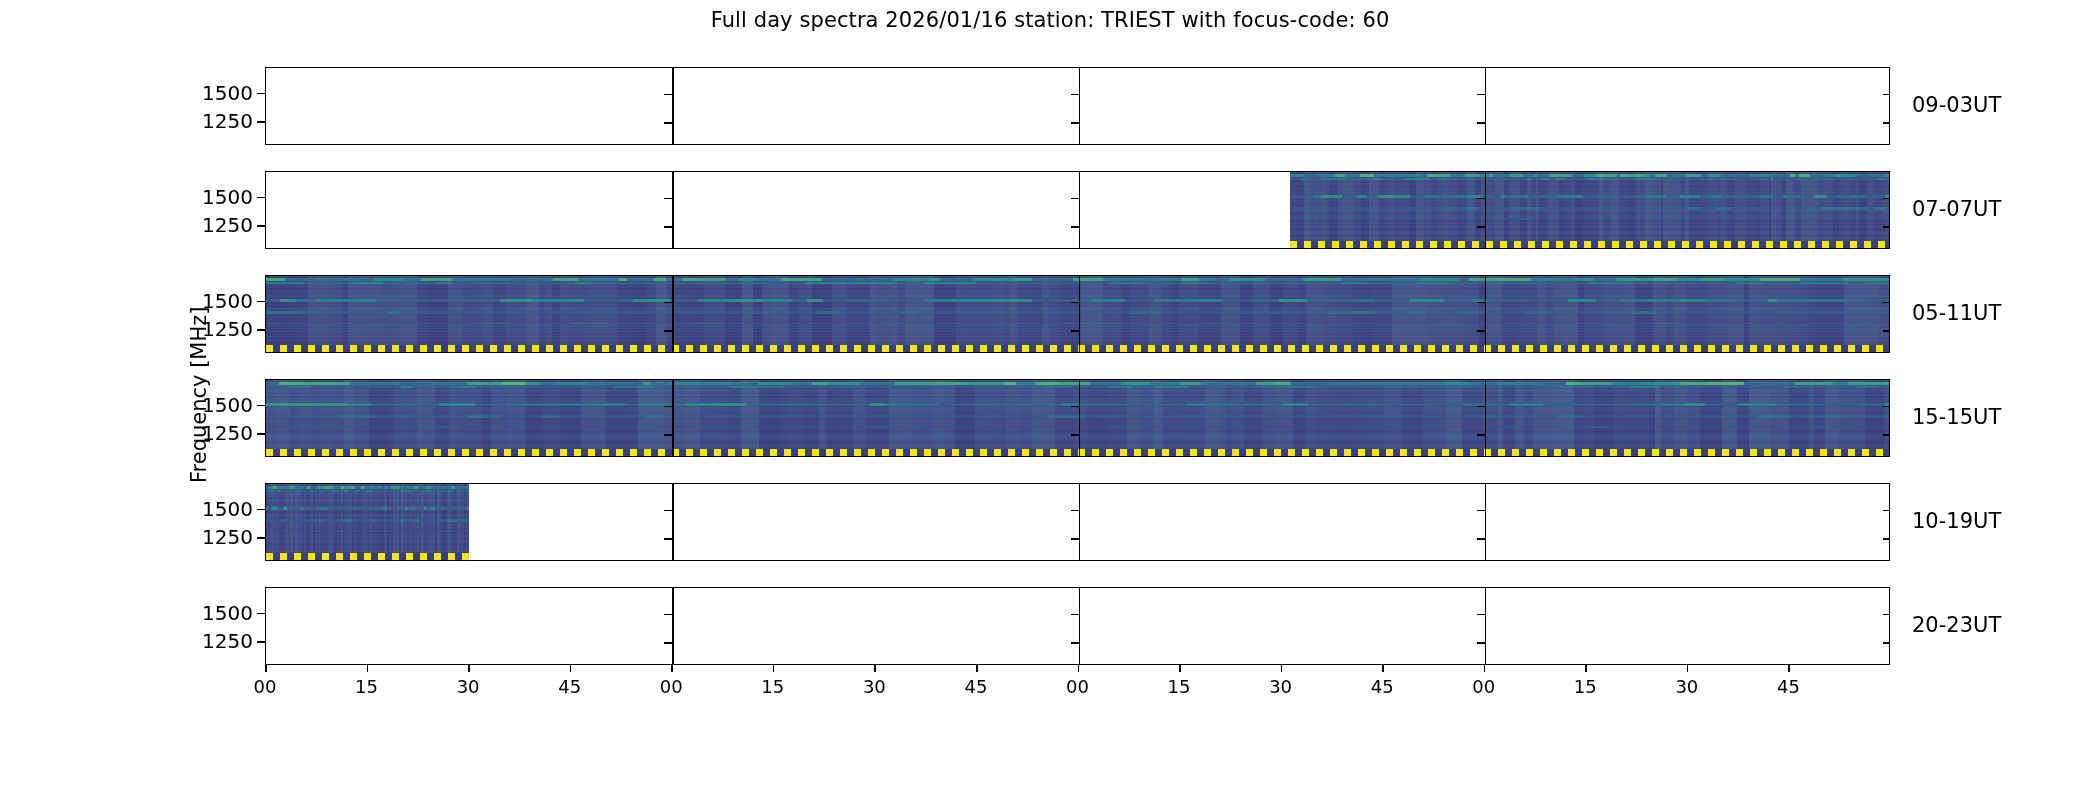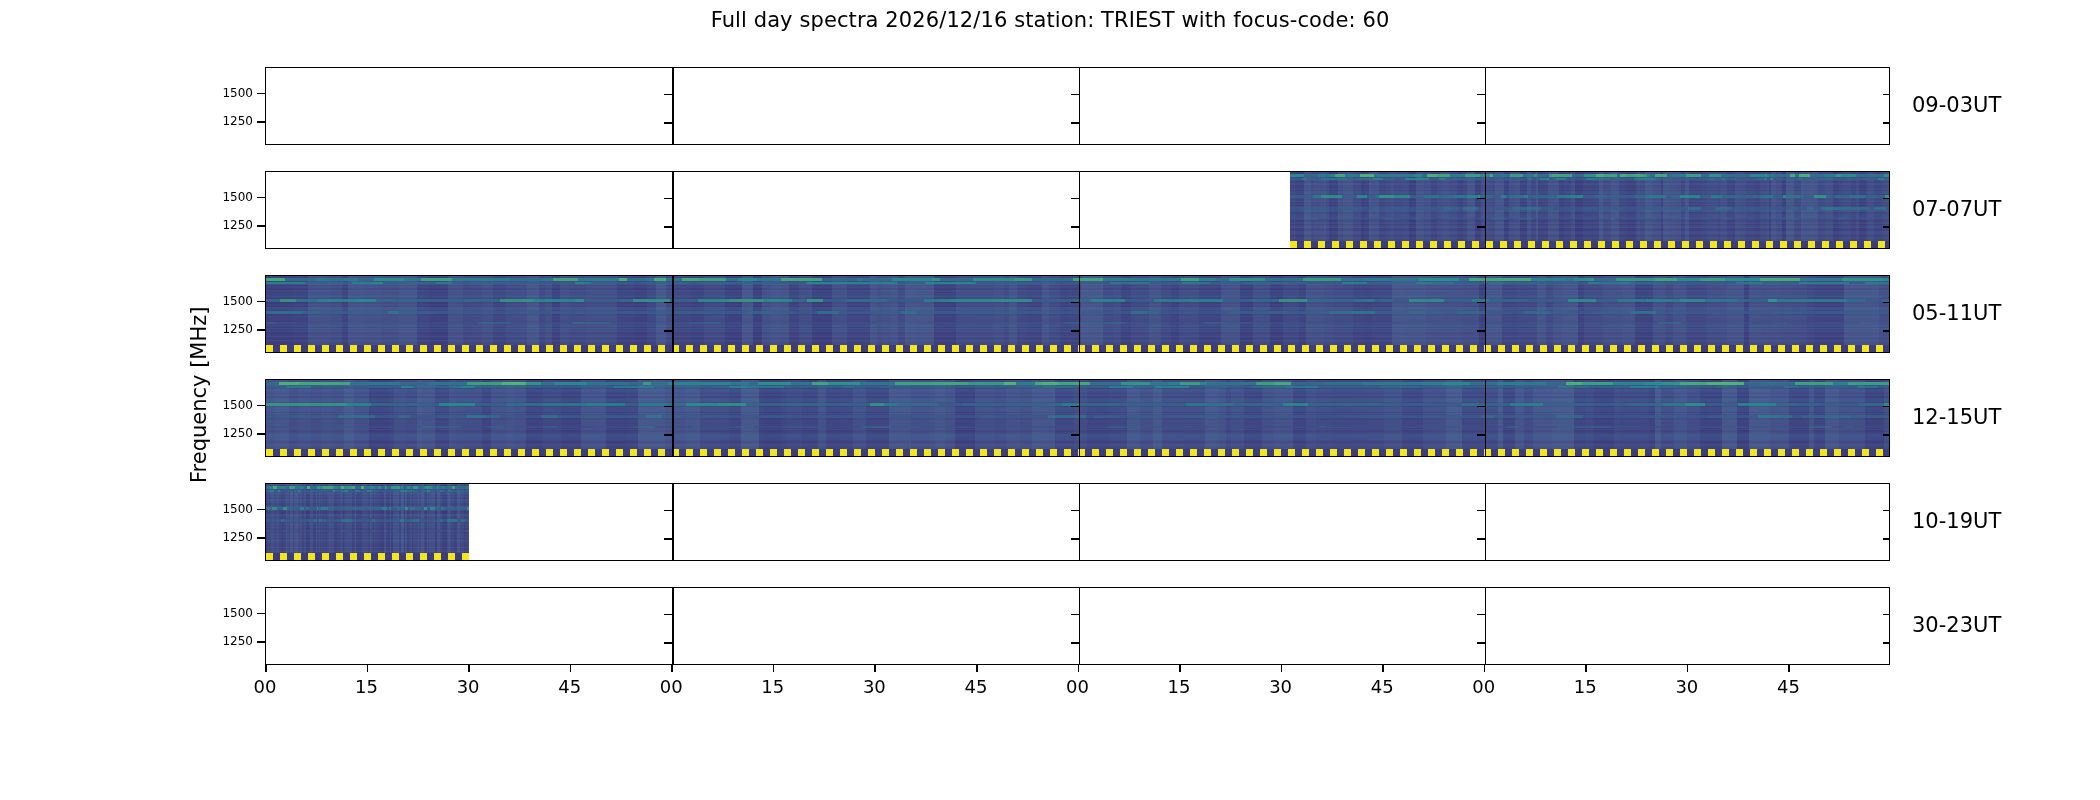--- a/index.html
+++ b/index.html
@@ -8,40 +8,40 @@
 
   #title{position:absolute;left:0;top:8px;width:2100px;text-align:center;font-size:21px;color:#000;letter-spacing:.1px;}
 
   #ylabel{position:absolute;left:183px;top:290px;width:32px;height:210px;font-size:21px;
           writing-mode:vertical-rl;transform:rotate(180deg);display:flex;align-items:center;justify-content:center;white-space:nowrap;}
 
   .row{position:absolute;left:265px;width:1625px;box-sizing:border-box;border:1.6px solid #000;background:#fff;overflow:hidden;}
 
   .rowlabel{position:absolute;left:1912px;font-size:21px;white-space:nowrap;}
 
-  .ytick-lab{position:absolute;right:0;font-size:12px;text-align:left;white-space:nowrap;transform:translateY(-50%);}
+  .ytick-lab{position:absolute;right:0;font-size:20px;text-align:left;white-space:nowrap;transform:translateY(-50%);}
   .ytick-mark{position:absolute;height:1.6px;background:#000;}
 
   .xtick-lab{position:absolute;font-size:18px;text-align:center;transform:translateX(-50%);}
   .xtick-out{position:absolute;width:1.6px;background:#000;}
 
   .vsep{position:absolute;top:0;bottom:0;width:1.7px;background:#000;z-index:6;}
   .itick{position:absolute;width:8px;height:1.7px;background:#000;z-index:6;}
 
   .data{position:absolute;top:0;bottom:0;overflow:hidden;background:#3b0f63;}
   .noise,.streaks,.bandA,.bandB,.vstripe{position:absolute;left:0;right:0;}
   .noise{top:0;bottom:0;}
   .dash{position:absolute;left:0;right:0;bottom:0;height:7px;}
 </style>
 </head>
 <body>
 
 <div id="fig">
 
-  <div id="title">Full day spectra 2026/12/16 station: TRIEST with focus-code: 60</div>
+  <div id="title">Full day spectra 2026/01/16 station: TRIEST with focus-code: 60</div>
 
   <div id="ylabel">Frequency [MHz]</div>
 
   <div id="plot-area"></div>
 
 <div class="row" style="top: 67px; height: 77.5px;">
       <div class="vsep" style="left: 406.25px;"></div>
       <div class="vsep" style="left: 812.5px;"></div>
       <div class="vsep" style="left: 1218.75px;"></div>
       <div class="itick" style="left: 398.25px; top: 25.575px;"></div>
@@ -137,21 +137,21 @@
       <div class="itick" style="left: 804.5px; top: 54.25px;"></div>
       <div class="itick" style="left: 1210.75px; top: 25.575px;"></div>
       <div class="itick" style="left: 1210.75px; top: 54.25px;"></div>
       <div class="itick" style="left: 1617px; top: 25.575px;"></div>
       <div class="itick" style="left: 1617px; top: 54.25px;"></div>
     </div>
     <div class="ytick-lab" style="right: 1847px; top: 404.575px;">1500</div>
     <div class="ytick-mark" style="left: 257px; top: 404.575px; width: 8px;"></div>
     <div class="ytick-lab" style="right: 1847px; top: 433.25px;">1250</div>
     <div class="ytick-mark" style="left: 257px; top: 433.25px; width: 8px;"></div>
-    <div class="rowlabel" style="top: 404.75px;">12-15UT</div>
+    <div class="rowlabel" style="top: 404.75px;">15-15UT</div>
     <div class="row" style="top: 483px; height: 77.5px;">
       <div class="data" style="left: 0px; width: 203.125px;">
         <div class="noise" style="background: linear-gradient(rgb(61, 64, 127) 0%, rgb(60, 75, 134) 12%, rgb(62, 58, 123) 40%, rgb(61, 62, 125) 70%, rgb(62, 56, 122) 100%);"></div>
         <div class="noise" style="background: linear-gradient(rgb(59, 79, 137) 0%, rgb(59, 79, 137) 0.93%, rgb(61, 60, 124) 0.93%, rgb(61, 60, 124) 2.07%, rgb(59, 79, 137) 2.07%, rgb(59, 79, 137) 3.1%, rgb(61, 66, 128) 3.1%, rgb(61, 66, 128) 4.4%, rgb(62, 56, 122) 4.4%, rgb(62, 56, 122) 5.68%, rgb(61, 63, 126) 5.68%, rgb(61, 63, 126) 7.53%, rgb(59, 80, 137) 7.53%, rgb(59, 80, 137) 9.38%, rgb(61, 63, 126) 9.38%, rgb(61, 63, 126) 10.55%, rgb(60, 72, 132) 10.55%, rgb(60, 72, 132) 11.56%, rgb(60, 76, 135) 11.56%, rgb(60, 76, 135) 12.89%, rgb(60, 74, 134) 12.89%, rgb(60, 74, 134) 14.46%, rgb(61, 64, 127) 14.46%, rgb(61, 64, 127) 16.04%, rgb(60, 74, 134) 16.04%, rgb(60, 74, 134) 17.73%, rgb(61, 64, 127) 17.73%, rgb(61, 64, 127) 18.95%, rgb(62, 59, 124) 18.95%, rgb(62, 59, 124) 20.16%, rgb(59, 79, 137) 20.16%, rgb(59, 79, 137) 22.29%, rgb(61, 64, 127) 22.29%, rgb(61, 64, 127) 23.67%, rgb(60, 74, 134) 23.67%, rgb(60, 74, 134) 25.35%, rgb(61, 60, 124) 25.35%, rgb(61, 60, 124) 27.24%, rgb(61, 64, 127) 27.24%, rgb(61, 64, 127) 28.42%, rgb(59, 78, 136) 28.42%, rgb(59, 78, 136) 30.07%, rgb(59, 80, 138) 30.07%, rgb(59, 80, 138) 31.94%, rgb(62, 56, 121) 31.94%, rgb(62, 56, 121) 32.88%, rgb(61, 67, 129) 32.88%, rgb(61, 67, 129) 34.89%, rgb(62, 54, 120) 34.89%, rgb(62, 54, 120) 36.94%, rgb(62, 56, 122) 36.94%, rgb(62, 56, 122) 39.25%, rgb(59, 78, 136) 39.25%, rgb(59, 78, 136) 41.6%, rgb(60, 69, 130) 41.6%, rgb(60, 69, 130) 43.25%, rgb(61, 61, 124) 43.25%, rgb(61, 61, 124) 44.44%, rgb(61, 64, 127) 44.44%, rgb(61, 64, 127) 45.4%, rgb(61, 66, 128) 45.4%, rgb(61, 66, 128) 47.31%, rgb(59, 78, 137) 47.31%, rgb(59, 78, 137) 49.66%, rgb(61, 61, 125) 49.66%, rgb(61, 61, 125) 50.81%, rgb(61, 68, 129) 50.81%, rgb(61, 68, 129) 53.08%, rgb(60, 72, 132) 53.08%, rgb(60, 72, 132) 54.55%, rgb(61, 65, 128) 54.55%, rgb(61, 65, 128) 56.81%, rgb(60, 71, 131) 56.81%, rgb(60, 71, 131) 57.8%, rgb(62, 59, 123) 57.8%, rgb(62, 59, 123) 58.79%, rgb(60, 74, 134) 58.79%, rgb(60, 74, 134) 59.59%, rgb(61, 60, 124) 59.59%, rgb(61, 60, 124) 60.54%, rgb(61, 62, 126) 60.54%, rgb(61, 62, 126) 62.08%, rgb(62, 58, 123) 62.08%, rgb(62, 58, 123) 63.28%, rgb(62, 59, 123) 63.28%, rgb(62, 59, 123) 64.27%, rgb(61, 65, 127) 64.27%, rgb(61, 65, 127) 66.02%, rgb(60, 72, 132) 66.02%, rgb(60, 72, 132) 66.95%, rgb(61, 62, 125) 66.95%, rgb(61, 62, 125) 69%, rgb(60, 70, 131) 69%, rgb(60, 70, 131) 70.6%, rgb(62, 58, 123) 70.6%, rgb(62, 58, 123) 72.18%, rgb(61, 63, 126) 72.18%, rgb(61, 63, 126) 73.59%, rgb(59, 79, 137) 73.59%, rgb(59, 79, 137) 74.81%, rgb(61, 68, 129) 74.81%, rgb(61, 68, 129) 76.02%, rgb(61, 68, 130) 76.02%, rgb(61, 68, 130) 77.79%, rgb(61, 62, 125) 77.79%, rgb(61, 62, 125) 79.76%, rgb(61, 60, 124) 79.76%, rgb(61, 60, 124) 81.68%, rgb(61, 61, 125) 81.68%, rgb(61, 61, 125) 83.06%, rgb(59, 78, 136) 83.06%, rgb(59, 78, 136) 84.5%, rgb(62, 58, 122) 84.5%, rgb(62, 58, 122) 85.36%, rgb(61, 66, 128) 85.36%, rgb(61, 66, 128) 87.66%, rgb(60, 76, 135) 87.66%, rgb(60, 76, 135) 88.86%, rgb(62, 56, 121) 88.86%, rgb(62, 56, 121) 91.17%, rgb(61, 64, 127) 91.17%, rgb(61, 64, 127) 92.6%, rgb(59, 78, 136) 92.6%, rgb(59, 78, 136) 93.8%, rgb(61, 64, 127) 93.8%, rgb(61, 64, 127) 95.46%, rgb(60, 74, 133) 95.46%, rgb(60, 74, 133) 96.38%, rgb(60, 77, 136) 96.38%, rgb(60, 77, 136) 98.52%, rgb(61, 65, 128) 98.52%, rgb(61, 65, 128) 99.38%, rgb(62, 56, 121) 99.38%, rgb(62, 56, 121) 101.6%); opacity: 0.85;"></div>
         <div class="noise" style="background: linear-gradient(90deg, rgba(120, 190, 200, 0.02) 0%, rgba(120, 190, 200, 0.02) 1.01%, rgba(120, 190, 200, 0.086) 1.01%, rgba(120, 190, 200, 0.086) 1.64%, rgba(120, 190, 200, 0.055) 1.64%, rgba(120, 190, 200, 0.055) 2.63%, rgba(120, 190, 200, 0.133) 2.63%, rgba(120, 190, 200, 0.133) 3.96%, rgba(120, 190, 200, 0.09) 3.96%, rgba(120, 190, 200, 0.09) 5.23%, rgba(120, 190, 200, 0.114) 5.23%, rgba(120, 190, 200, 0.114) 6.23%, rgba(120, 190, 200, 0.063) 6.23%, rgba(120, 190, 200, 0.063) 6.79%, rgba(120, 190, 200, 0.06) 6.79%, rgba(120, 190, 200, 0.06) 7.56%, rgba(120, 190, 200, 0.03) 7.56%, rgba(120, 190, 200, 0.03) 8.88%, rgba(120, 190, 200, 0.06) 8.88%, rgba(120, 190, 200, 0.06) 9.99%, rgba(120, 190, 200, 0.165) 9.99%, rgba(120, 190, 200, 0.165) 10.3%, rgba(120, 190, 200, 0.11) 10.3%, rgba(120, 190, 200, 0.11) 11.11%, rgba(120, 190, 200, 0.06) 11.11%, rgba(120, 190, 200, 0.06) 11.89%, rgba(120, 190, 200, 0.173) 11.89%, rgba(120, 190, 200, 0.173) 13.15%, rgba(120, 190, 200, 0.04) 13.15%, rgba(120, 190, 200, 0.04) 13.71%, rgba(120, 190, 200, 0.145) 13.71%, rgba(120, 190, 200, 0.145) 14.86%, rgba(120, 190, 200, 0.17) 14.86%, rgba(120, 190, 200, 0.17) 15.55%, rgba(120, 190, 200, 0.094) 15.55%, rgba(120, 190, 200, 0.094) 15.93%, rgba(120, 190, 200, 0.1) 15.93%, rgba(120, 190, 200, 0.1) 16.95%, rgba(120, 190, 200, 0.114) 16.95%, rgba(120, 190, 200, 0.114) 17.53%, rgba(120, 190, 200, 0.043) 17.53%, rgba(120, 190, 200, 0.043) 18.65%, rgba(120, 190, 200, 0.118) 18.65%, rgba(120, 190, 200, 0.118) 19.71%, rgba(120, 190, 200, 0.008) 19.71%, rgba(120, 190, 200, 0.008) 21%, rgba(120, 190, 200, 0.035) 21%, rgba(120, 190, 200, 0.035) 21.88%, rgba(120, 190, 200, 0.13) 21.88%, rgba(120, 190, 200, 0.13) 23.16%, rgba(120, 190, 200, 0.027) 23.16%, rgba(120, 190, 200, 0.027) 24.55%, rgba(120, 190, 200, 0.16) 24.55%, rgba(120, 190, 200, 0.16) 24.92%, rgba(120, 190, 200, 0.047) 24.92%, rgba(120, 190, 200, 0.047) 25.99%, rgba(120, 190, 200, 0.15) 25.99%, rgba(120, 190, 200, 0.15) 26.64%, rgba(120, 190, 200, 0.043) 26.64%, rgba(120, 190, 200, 0.043) 26.99%, rgba(120, 190, 200, 0.09) 26.99%, rgba(120, 190, 200, 0.09) 27.71%, rgba(120, 190, 200, 0.07) 27.71%, rgba(120, 190, 200, 0.07) 28.2%, rgba(120, 190, 200, 0.04) 28.2%, rgba(120, 190, 200, 0.04) 28.61%, rgba(120, 190, 200, 0.067) 28.61%, rgba(120, 190, 200, 0.067) 29.51%, rgba(120, 190, 200, 0.01) 29.51%, rgba(120, 190, 200, 0.01) 29.88%, rgba(120, 190, 200, 0.09) 29.88%, rgba(120, 190, 200, 0.09) 30.89%, rgba(120, 190, 200, 0.14) 30.89%, rgba(120, 190, 200, 0.14) 31.48%, rgba(120, 190, 200, 0.125) 31.48%, rgba(120, 190, 200, 0.125) 32.75%, rgba(120, 190, 200, 0.118) 32.75%, rgba(120, 190, 200, 0.118) 33.3%, rgba(120, 190, 200, 0.03) 33.3%, rgba(120, 190, 200, 0.03) 33.8%, rgba(120, 190, 200, 0.02) 33.8%, rgba(120, 190, 200, 0.02) 34.34%, rgba(120, 190, 200, 0.02) 34.34%, rgba(120, 190, 200, 0.02) 34.98%, rgba(120, 190, 200, 0.06) 34.98%, rgba(120, 190, 200, 0.06) 36.34%, rgba(120, 190, 200, 0.09) 36.34%, rgba(120, 190, 200, 0.09) 37.15%, rgba(120, 190, 200, 0.114) 37.15%, rgba(120, 190, 200, 0.114) 37.97%, rgba(120, 190, 200, 0.004) 37.97%, rgba(120, 190, 200, 0.004) 38.49%, rgba(120, 190, 200, 0.07) 38.49%, rgba(120, 190, 200, 0.07) 39.37%, rgba(120, 190, 200, 0.12) 39.37%, rgba(120, 190, 200, 0.12) 39.81%, rgba(120, 190, 200, 0.106) 39.81%, rgba(120, 190, 200, 0.106) 40.44%, rgba(120, 190, 200, 0.114) 40.44%, rgba(120, 190, 200, 0.114) 41.29%, rgba(120, 190, 200, 0.125) 41.29%, rgba(120, 190, 200, 0.125) 42.32%, rgba(120, 190, 200, 0.02) 42.32%, rgba(120, 190, 200, 0.02) 42.86%, rgba(120, 190, 200, 0.047) 42.86%, rgba(120, 190, 200, 0.047) 43.93%, rgba(120, 190, 200, 0.16) 43.93%, rgba(120, 190, 200, 0.16) 44.47%, rgba(120, 190, 200, 0.043) 44.47%, rgba(120, 190, 200, 0.043) 44.8%, rgba(120, 190, 200, 0.03) 44.8%, rgba(120, 190, 200, 0.03) 46%, rgba(120, 190, 200, 0.024) 46%, rgba(120, 190, 200, 0.024) 46.67%, rgba(120, 190, 200, 0.027) 46.67%, rgba(120, 190, 200, 0.027) 47.09%, rgba(120, 190, 200, 0.11) 47.09%, rgba(120, 190, 200, 0.11) 48.25%, rgba(120, 190, 200, 0.11) 48.25%, rgba(120, 190, 200, 0.11) 49.38%, rgba(120, 190, 200, 0.1) 49.38%, rgba(120, 190, 200, 0.1) 50.46%, rgba(120, 190, 200, 0.05) 50.46%, rgba(120, 190, 200, 0.05) 51.27%, rgba(120, 190, 200, 0.157) 51.27%, rgba(120, 190, 200, 0.157) 51.86%, rgba(120, 190, 200, 0.106) 51.86%, rgba(120, 190, 200, 0.106) 52.64%, rgba(120, 190, 200, 0.004) 52.64%, rgba(120, 190, 200, 0.004) 53.37%, rgba(120, 190, 200, 0.1) 53.37%, rgba(120, 190, 200, 0.1) 53.67%, rgba(120, 190, 200, 0.067) 53.67%, rgba(120, 190, 200, 0.067) 54.85%, rgba(120, 190, 200, 0.05) 54.85%, rgba(120, 190, 200, 0.05) 56.08%, rgba(120, 190, 200, 0.02) 56.08%, rgba(120, 190, 200, 0.02) 56.81%, rgba(120, 190, 200, 0.01) 56.81%, rgba(120, 190, 200, 0.01) 58.15%, rgba(120, 190, 200, 0.137) 58.15%, rgba(120, 190, 200, 0.137) 59.17%, rgba(120, 190, 200, 0.04) 59.17%, rgba(120, 190, 200, 0.04) 60.18%, rgba(120, 190, 200, 0.008) 60.18%, rgba(120, 190, 200, 0.008) 61.24%, rgba(120, 190, 200, 0.16) 61.24%, rgba(120, 190, 200, 0.16) 61.65%, rgba(120, 190, 200, 0.004) 61.65%, rgba(120, 190, 200, 0.004) 62.1%, rgba(120, 190, 200, 0.01) 62.1%, rgba(120, 190, 200, 0.01) 62.77%, rgba(120, 190, 200, 0.14) 62.77%, rgba(120, 190, 200, 0.14) 64.03%, rgba(120, 190, 200, 0.12) 64.03%, rgba(120, 190, 200, 0.12) 64.58%, rgba(120, 190, 200, 0.153) 64.58%, rgba(120, 190, 200, 0.153) 65.65%, rgba(120, 190, 200, 0.043) 65.65%, rgba(120, 190, 200, 0.043) 66.73%, rgba(120, 190, 200, 0.176) 66.73%, rgba(120, 190, 200, 0.176) 67.93%, rgba(120, 190, 200, 0.016) 67.93%, rgba(120, 190, 200, 0.016) 68.69%, rgba(120, 190, 200, 0.14) 68.69%, rgba(120, 190, 200, 0.14) 69.37%, rgba(120, 190, 200, 0.016) 69.37%, rgba(120, 190, 200, 0.016) 69.9%, rgba(120, 190, 200, 0.05) 69.9%, rgba(120, 190, 200, 0.05) 70.94%, rgba(120, 190, 200, 0.12) 70.94%, rgba(120, 190, 200, 0.12) 71.91%, rgba(120, 190, 200, 0.01) 71.91%, rgba(120, 190, 200, 0.01) 72.22%, rgba(120, 190, 200, 0.09) 72.22%, rgba(120, 190, 200, 0.09) 73.22%, rgba(120, 190, 200, 0.08) 73.22%, rgba(120, 190, 200, 0.08) 74.37%, rgba(120, 190, 200, 0.098) 74.37%, rgba(120, 190, 200, 0.098) 74.96%, rgba(120, 190, 200, 0.145) 74.96%, rgba(120, 190, 200, 0.145) 75.45%, rgba(120, 190, 200, 0.082) 75.45%, rgba(120, 190, 200, 0.082) 76.6%, rgba(120, 190, 200, 0.16) 76.6%, rgba(120, 190, 200, 0.16) 77.79%, rgba(120, 190, 200, 0.086) 77.79%, rgba(120, 190, 200, 0.086) 78.3%, rgba(120, 190, 200, 0.02) 78.3%, rgba(120, 190, 200, 0.02) 79.14%, rgba(120, 190, 200, 0.173) 79.14%, rgba(120, 190, 200, 0.173) 79.79%, rgba(120, 190, 200, 0.047) 79.79%, rgba(120, 190, 200, 0.047) 80.19%, rgba(120, 190, 200, 0.14) 80.19%, rgba(120, 190, 200, 0.14) 80.89%, rgba(120, 190, 200, 0.118) 80.89%, rgba(120, 190, 200, 0.118) 81.97%, rgba(120, 190, 200, 0.13) 81.97%, rgba(120, 190, 200, 0.13) 83.1%, rgba(120, 190, 200, 0.008) 83.1%, rgba(120, 190, 200, 0.008) 84.41%, rgba(120, 190, 200, 0.153) 84.41%, rgba(120, 190, 200, 0.153) 84.76%, rgba(120, 190, 200, 0.165) 84.76%, rgba(120, 190, 200, 0.165) 85.59%, rgba(120, 190, 200, 0.075) 85.59%, rgba(120, 190, 200, 0.075) 86.53%, rgba(120, 190, 200, 0.063) 86.53%, rgba(120, 190, 200, 0.063) 86.9%, rgba(120, 190, 200, 0.008) 86.9%, rgba(120, 190, 200, 0.008) 88.19%, rgba(120, 190, 200, 0.008) 88.19%, rgba(120, 190, 200, 0.008) 89.09%, rgba(120, 190, 200, 0.106) 89.09%, rgba(120, 190, 200, 0.106) 89.84%, rgba(120, 190, 200, 0.17) 89.84%, rgba(120, 190, 200, 0.17) 90.6%, rgba(120, 190, 200, 0.114) 90.6%, rgba(120, 190, 200, 0.114) 91.24%, rgba(120, 190, 200, 0.067) 91.24%, rgba(120, 190, 200, 0.067) 92.45%, rgba(120, 190, 200, 0.024) 92.45%, rgba(120, 190, 200, 0.024) 93.2%, rgba(120, 190, 200, 0.02) 93.2%, rgba(120, 190, 200, 0.02) 94.32%, rgba(120, 190, 200, 0.165) 94.32%, rgba(120, 190, 200, 0.165) 95.45%, rgba(120, 190, 200, 0.086) 95.45%, rgba(120, 190, 200, 0.086) 96.66%, rgba(120, 190, 200, 0.09) 96.66%, rgba(120, 190, 200, 0.09) 97.73%, rgba(120, 190, 200, 0.024) 97.73%, rgba(120, 190, 200, 0.024) 98.64%, rgba(120, 190, 200, 0.06) 98.64%, rgba(120, 190, 200, 0.06) 99.33%, rgba(120, 190, 200, 0.173) 99.33%, rgba(120, 190, 200, 0.173) 99.67%, rgba(120, 190, 200, 0.08) 99.67%, rgba(120, 190, 200, 0.08) 99.97%, rgba(120, 190, 200, 0.04) 99.97%, rgba(120, 190, 200, 0.04) 100.42%);"></div>
         <div class="streaks" style="top: 2%; height: 5%; background: linear-gradient(90deg, rgb(46, 115, 140) 0%, rgb(46, 115, 140) 1.59%, rgb(37, 136, 140) 1.59%, rgb(37, 136, 140) 3.69%, rgb(66, 176, 117) 3.69%, rgb(66, 176, 117) 5.48%, rgb(39, 130, 140) 5.48%, rgb(39, 130, 140) 7.52%, rgb(38, 134, 140) 7.52%, rgb(38, 134, 140) 9.98%, rgb(47, 112, 139) 9.98%, rgb(47, 112, 139) 10.74%, rgb(49, 105, 139) 10.74%, rgb(49, 105, 139) 11.53%, rgb(50, 160, 129) 11.53%, rgb(50, 160, 129) 14.06%, rgb(45, 116, 140) 14.06%, rgb(45, 116, 140) 16.49%, rgb(40, 128, 140) 16.49%, rgb(40, 128, 140) 18.61%, rgb(50, 104, 139) 18.61%, rgb(50, 104, 139) 20.24%, rgb(72, 181, 113) 20.24%, rgb(72, 181, 113) 21.71%, rgb(46, 113, 139) 21.71%, rgb(46, 113, 139) 23.24%, rgb(47, 111, 139) 23.24%, rgb(47, 111, 139) 25.33%, rgb(48, 159, 130) 25.33%, rgb(48, 159, 130) 26.75%, rgb(36, 147, 138) 26.75%, rgb(36, 147, 138) 28.05%, rgb(58, 168, 122) 28.05%, rgb(58, 168, 122) 30.5%, rgb(59, 169, 122) 30.5%, rgb(59, 169, 122) 32.88%, rgb(33, 144, 140) 32.88%, rgb(33, 144, 140) 35%, rgb(42, 124, 140) 35%, rgb(42, 124, 140) 36.87%, rgb(73, 182, 112) 36.87%, rgb(73, 182, 112) 38.24%, rgb(39, 151, 136) 38.24%, rgb(39, 151, 136) 40.04%, rgb(44, 155, 133) 40.04%, rgb(44, 155, 133) 41.38%, rgb(48, 159, 130) 41.38%, rgb(48, 159, 130) 42.5%, rgb(62, 171, 120) 42.5%, rgb(62, 171, 120) 44.08%, rgb(48, 108, 139) 44.08%, rgb(48, 108, 139) 46.66%, rgb(75, 184, 111) 46.66%, rgb(75, 184, 111) 48.51%, rgb(44, 118, 140) 48.51%, rgb(44, 118, 140) 51.06%, rgb(37, 136, 140) 51.06%, rgb(37, 136, 140) 53.59%, rgb(47, 112, 139) 53.59%, rgb(47, 112, 139) 54.98%, rgb(33, 145, 140) 54.98%, rgb(33, 145, 140) 56.57%, rgb(49, 106, 139) 56.57%, rgb(49, 106, 139) 58.56%, rgb(40, 152, 135) 58.56%, rgb(40, 152, 135) 59.53%, rgb(48, 108, 139) 59.53%, rgb(48, 108, 139) 61.37%, rgb(46, 157, 131) 61.37%, rgb(46, 157, 131) 63.07%, rgb(44, 155, 133) 63.07%, rgb(44, 155, 133) 65.07%, rgb(54, 164, 126) 65.07%, rgb(54, 164, 126) 66%, rgb(48, 110, 139) 66%, rgb(48, 110, 139) 66.53%, rgb(33, 145, 140) 66.53%, rgb(33, 145, 140) 67.43%, rgb(50, 105, 139) 67.43%, rgb(50, 105, 139) 69.53%, rgb(35, 147, 139) 69.53%, rgb(35, 147, 139) 70.69%, rgb(45, 115, 140) 70.69%, rgb(45, 115, 140) 71.71%, rgb(47, 112, 139) 71.71%, rgb(47, 112, 139) 72.34%, rgb(49, 160, 129) 72.34%, rgb(49, 160, 129) 74.64%, rgb(49, 106, 139) 74.64%, rgb(49, 106, 139) 77.23%, rgb(42, 123, 140) 77.23%, rgb(42, 123, 140) 78.44%, rgb(40, 152, 135) 78.44%, rgb(40, 152, 135) 80.97%, rgb(35, 147, 139) 80.97%, rgb(35, 147, 139) 81.85%, rgb(42, 122, 140) 81.85%, rgb(42, 122, 140) 82.33%, rgb(46, 113, 139) 82.33%, rgb(46, 113, 139) 84.26%, rgb(37, 148, 137) 84.26%, rgb(37, 148, 137) 84.76%, rgb(46, 113, 139) 84.76%, rgb(46, 113, 139) 86.75%, rgb(39, 130, 140) 86.75%, rgb(39, 130, 140) 88.05%, rgb(48, 109, 139) 88.05%, rgb(48, 109, 139) 90.09%, rgb(44, 119, 140) 90.09%, rgb(44, 119, 140) 91.86%, rgb(58, 168, 123) 91.86%, rgb(58, 168, 123) 92.98%, rgb(50, 105, 139) 92.98%, rgb(50, 105, 139) 93.44%, rgb(46, 113, 139) 93.44%, rgb(46, 113, 139) 94.75%, rgb(49, 106, 139) 94.75%, rgb(49, 106, 139) 97.15%, rgb(49, 106, 139) 97.15%, rgb(49, 106, 139) 98.13%, rgb(47, 112, 139) 98.13%, rgb(47, 112, 139) 98.79%, rgb(43, 121, 140) 98.79%, rgb(43, 121, 140) 99.52%, rgb(47, 110, 139) 99.52%, rgb(47, 110, 139) 101.58%); opacity: 0.95;"></div>
         <div class="streaks" style="top: 8%; height: 3%; background: linear-gradient(90deg, rgb(49, 106, 139) 0%, rgb(49, 106, 139) 1.66%, rgb(35, 139, 140) 1.66%, rgb(35, 139, 140) 4.18%, rgb(55, 91, 139) 4.18%, rgb(55, 91, 139) 5.85%, rgb(34, 146, 139) 5.85%, rgb(34, 146, 139) 6.89%, rgb(51, 101, 139) 6.89%, rgb(51, 101, 139) 7.39%, rgb(53, 96, 139) 7.39%, rgb(53, 96, 139) 8.39%, rgb(57, 88, 139) 8.39%, rgb(57, 88, 139) 10.66%, rgb(51, 101, 139) 10.66%, rgb(51, 101, 139) 11.46%, rgb(54, 94, 139) 11.46%, rgb(54, 94, 139) 13.65%, rgb(51, 101, 139) 13.65%, rgb(51, 101, 139) 14.35%, rgb(51, 102, 139) 14.35%, rgb(51, 102, 139) 15.77%, rgb(38, 134, 140) 15.77%, rgb(38, 134, 140) 17.16%, rgb(55, 93, 139) 17.16%, rgb(55, 93, 139) 19.28%, rgb(55, 91, 139) 19.28%, rgb(55, 91, 139) 21.47%, rgb(51, 101, 139) 21.47%, rgb(51, 101, 139) 23.48%, rgb(52, 99, 139) 23.48%, rgb(52, 99, 139) 25.19%, rgb(54, 93, 139) 25.19%, rgb(54, 93, 139) 26.05%, rgb(51, 100, 139) 26.05%, rgb(51, 100, 139) 27.06%, rgb(51, 102, 139) 27.06%, rgb(51, 102, 139) 28.86%, rgb(55, 92, 139) 28.86%, rgb(55, 92, 139) 29.29%, rgb(51, 102, 139) 29.29%, rgb(51, 102, 139) 30.83%, rgb(57, 88, 139) 30.83%, rgb(57, 88, 139) 32.98%, rgb(34, 146, 140) 32.98%, rgb(34, 146, 140) 34.03%, rgb(49, 106, 139) 34.03%, rgb(49, 106, 139) 35.17%, rgb(50, 104, 139) 35.17%, rgb(50, 104, 139) 37.12%, rgb(45, 117, 140) 37.12%, rgb(45, 117, 140) 38.52%, rgb(34, 146, 139) 38.52%, rgb(34, 146, 139) 40.54%, rgb(56, 90, 139) 40.54%, rgb(56, 90, 139) 42.72%, rgb(55, 93, 139) 42.72%, rgb(55, 93, 139) 44.07%, rgb(39, 131, 140) 44.07%, rgb(39, 131, 140) 46.42%, rgb(56, 89, 139) 46.42%, rgb(56, 89, 139) 47.32%, rgb(50, 103, 139) 47.32%, rgb(50, 103, 139) 48.29%, rgb(54, 95, 139) 48.29%, rgb(54, 95, 139) 49.02%, rgb(57, 88, 139) 49.02%, rgb(57, 88, 139) 49.74%, rgb(36, 137, 140) 49.74%, rgb(36, 137, 140) 52.03%, rgb(50, 103, 139) 52.03%, rgb(50, 103, 139) 54.18%, rgb(52, 99, 139) 54.18%, rgb(52, 99, 139) 55.23%, rgb(55, 91, 139) 55.23%, rgb(55, 91, 139) 57.75%, rgb(56, 90, 139) 57.75%, rgb(56, 90, 139) 59.51%, rgb(55, 93, 139) 59.51%, rgb(55, 93, 139) 61.61%, rgb(51, 101, 139) 61.61%, rgb(51, 101, 139) 62.09%, rgb(54, 94, 139) 62.09%, rgb(54, 94, 139) 63.31%, rgb(51, 102, 139) 63.31%, rgb(51, 102, 139) 65.06%, rgb(53, 97, 139) 65.06%, rgb(53, 97, 139) 65.83%, rgb(36, 139, 140) 65.83%, rgb(36, 139, 140) 67.3%, rgb(36, 137, 140) 67.3%, rgb(36, 137, 140) 69.57%, rgb(43, 120, 140) 69.57%, rgb(43, 120, 140) 71.74%, rgb(47, 111, 139) 71.74%, rgb(47, 111, 139) 74.23%, rgb(55, 92, 139) 74.23%, rgb(55, 92, 139) 76.58%, rgb(56, 88, 139) 76.58%, rgb(56, 88, 139) 77.04%, rgb(48, 110, 139) 77.04%, rgb(48, 110, 139) 79.11%, rgb(36, 139, 140) 79.11%, rgb(36, 139, 140) 80.64%, rgb(52, 98, 139) 80.64%, rgb(52, 98, 139) 82.62%, rgb(54, 95, 139) 82.62%, rgb(54, 95, 139) 83.38%, rgb(52, 98, 139) 83.38%, rgb(52, 98, 139) 85.63%, rgb(43, 121, 140) 85.63%, rgb(43, 121, 140) 87.8%, rgb(56, 90, 139) 87.8%, rgb(56, 90, 139) 88.72%, rgb(56, 89, 139) 88.72%, rgb(56, 89, 139) 89.72%, rgb(44, 118, 140) 89.72%, rgb(44, 118, 140) 91.13%, rgb(49, 107, 139) 91.13%, rgb(49, 107, 139) 91.94%, rgb(54, 94, 139) 91.94%, rgb(54, 94, 139) 93.07%, rgb(53, 96, 139) 93.07%, rgb(53, 96, 139) 94.12%, rgb(46, 113, 139) 94.12%, rgb(46, 113, 139) 95.78%, rgb(53, 98, 139) 95.78%, rgb(53, 98, 139) 97.68%, rgb(56, 90, 139) 97.68%, rgb(56, 90, 139) 98.67%, rgb(43, 121, 140) 98.67%, rgb(43, 121, 140) 99.23%, rgb(51, 102, 139) 99.23%, rgb(51, 102, 139) 100.15%); opacity: 0.8;"></div>
         <div class="streaks" style="top: 30%; height: 5%; background: linear-gradient(90deg, rgb(41, 126, 140) 0%, rgb(41, 126, 140) 1.94%, rgb(49, 107, 139) 1.94%, rgb(49, 107, 139) 2.82%, rgb(43, 154, 133) 2.82%, rgb(43, 154, 133) 4.39%, rgb(43, 154, 133) 4.39%, rgb(43, 154, 133) 5.59%, rgb(49, 107, 139) 5.59%, rgb(49, 107, 139) 7.65%, rgb(49, 107, 139) 7.65%, rgb(49, 107, 139) 8.14%, rgb(47, 158, 130) 8.14%, rgb(47, 158, 130) 10.51%, rgb(50, 105, 139) 10.51%, rgb(50, 105, 139) 11.9%, rgb(51, 101, 139) 11.9%, rgb(51, 101, 139) 13.09%, rgb(52, 99, 139) 13.09%, rgb(52, 99, 139) 14.33%, rgb(53, 97, 139) 14.33%, rgb(53, 97, 139) 15.32%, rgb(53, 98, 139) 15.32%, rgb(53, 98, 139) 16.68%, rgb(35, 141, 140) 16.68%, rgb(35, 141, 140) 18.55%, rgb(53, 96, 139) 18.55%, rgb(53, 96, 139) 19.79%, rgb(42, 123, 140) 19.79%, rgb(42, 123, 140) 21.21%, rgb(52, 98, 139) 21.21%, rgb(52, 98, 139) 22.67%, rgb(53, 98, 139) 22.67%, rgb(53, 98, 139) 25.08%, rgb(48, 159, 130) 25.08%, rgb(48, 159, 130) 25.81%, rgb(49, 107, 139) 25.81%, rgb(49, 107, 139) 27.02%, rgb(36, 138, 140) 27.02%, rgb(36, 138, 140) 29.24%, rgb(36, 137, 140) 29.24%, rgb(36, 137, 140) 30.32%, rgb(49, 105, 139) 30.32%, rgb(49, 105, 139) 31.49%, rgb(48, 108, 139) 31.49%, rgb(48, 108, 139) 33.47%, rgb(53, 96, 139) 33.47%, rgb(53, 96, 139) 34.94%, rgb(52, 98, 139) 34.94%, rgb(52, 98, 139) 36.26%, rgb(53, 97, 139) 36.26%, rgb(53, 97, 139) 38.71%, rgb(49, 107, 139) 38.71%, rgb(49, 107, 139) 40.53%, rgb(49, 106, 139) 40.53%, rgb(49, 106, 139) 43.1%, rgb(46, 114, 140) 43.1%, rgb(46, 114, 140) 44.99%, rgb(49, 107, 139) 44.99%, rgb(49, 107, 139) 46.29%, rgb(51, 102, 139) 46.29%, rgb(51, 102, 139) 48.48%, rgb(52, 99, 139) 48.48%, rgb(52, 99, 139) 50.7%, rgb(42, 124, 140) 50.7%, rgb(42, 124, 140) 51.39%, rgb(50, 103, 139) 51.39%, rgb(50, 103, 139) 53.35%, rgb(47, 111, 139) 53.35%, rgb(47, 111, 139) 54.8%, rgb(47, 110, 139) 54.8%, rgb(47, 110, 139) 57.37%, rgb(34, 142, 140) 57.37%, rgb(34, 142, 140) 59.78%, rgb(53, 96, 139) 59.78%, rgb(53, 96, 139) 60.41%, rgb(40, 128, 140) 60.41%, rgb(40, 128, 140) 61.53%, rgb(50, 104, 139) 61.53%, rgb(50, 104, 139) 62.08%, rgb(52, 98, 139) 62.08%, rgb(52, 98, 139) 63.94%, rgb(52, 100, 139) 63.94%, rgb(52, 100, 139) 64.43%, rgb(43, 120, 140) 64.43%, rgb(43, 120, 140) 65.95%, rgb(50, 105, 139) 65.95%, rgb(50, 105, 139) 67.17%, rgb(48, 109, 139) 67.17%, rgb(48, 109, 139) 68.51%, rgb(42, 153, 134) 68.51%, rgb(42, 153, 134) 70.01%, rgb(50, 103, 139) 70.01%, rgb(50, 103, 139) 71.58%, rgb(40, 129, 140) 71.58%, rgb(40, 129, 140) 73.39%, rgb(51, 102, 139) 73.39%, rgb(51, 102, 139) 74.03%, rgb(48, 109, 139) 74.03%, rgb(48, 109, 139) 76.15%, rgb(53, 97, 139) 76.15%, rgb(53, 97, 139) 77.76%, rgb(48, 159, 130) 77.76%, rgb(48, 159, 130) 79.5%, rgb(53, 97, 139) 79.5%, rgb(53, 97, 139) 80.22%, rgb(54, 94, 139) 80.22%, rgb(54, 94, 139) 80.94%, rgb(35, 147, 139) 80.94%, rgb(35, 147, 139) 83.11%, rgb(50, 104, 139) 83.11%, rgb(50, 104, 139) 83.81%, rgb(50, 104, 139) 83.81%, rgb(50, 104, 139) 85.09%, rgb(54, 95, 139) 85.09%, rgb(54, 95, 139) 86.34%, rgb(41, 125, 140) 86.34%, rgb(41, 125, 140) 87.89%, rgb(49, 106, 139) 87.89%, rgb(49, 106, 139) 88.67%, rgb(52, 99, 139) 88.67%, rgb(52, 99, 139) 91.13%, rgb(50, 103, 139) 91.13%, rgb(50, 103, 139) 93.04%, rgb(52, 99, 139) 93.04%, rgb(52, 99, 139) 93.88%, rgb(53, 97, 139) 93.88%, rgb(53, 97, 139) 94.68%, rgb(49, 107, 139) 94.68%, rgb(49, 107, 139) 96.74%, rgb(50, 104, 139) 96.74%, rgb(50, 104, 139) 98.96%, rgb(44, 155, 132) 98.96%, rgb(44, 155, 132) 100.61%); opacity: 0.85;"></div>
         <div class="streaks" style="top: 46%; height: 4%; background: linear-gradient(90deg, rgb(53, 97, 139) 0%, rgb(53, 97, 139) 1.06%, rgb(54, 93, 139) 1.06%, rgb(54, 93, 139) 1.63%, rgb(56, 90, 139) 1.63%, rgb(56, 90, 139) 2.32%, rgb(56, 89, 139) 2.32%, rgb(56, 89, 139) 2.9%, rgb(56, 89, 139) 2.9%, rgb(56, 89, 139) 5.47%, rgb(55, 91, 139) 5.47%, rgb(55, 91, 139) 6.42%, rgb(58, 85, 139) 6.42%, rgb(58, 85, 139) 7.2%, rgb(40, 128, 140) 7.2%, rgb(40, 128, 140) 8.26%, rgb(47, 111, 139) 8.26%, rgb(47, 111, 139) 9.27%, rgb(53, 96, 139) 9.27%, rgb(53, 96, 139) 11.69%, rgb(57, 87, 139) 11.69%, rgb(57, 87, 139) 13.66%, rgb(56, 89, 139) 13.66%, rgb(56, 89, 139) 16.15%, rgb(57, 87, 139) 16.15%, rgb(57, 87, 139) 17.62%, rgb(55, 93, 139) 17.62%, rgb(55, 93, 139) 19.15%, rgb(53, 96, 139) 19.15%, rgb(53, 96, 139) 21.22%, rgb(38, 132, 140) 21.22%, rgb(38, 132, 140) 21.9%, rgb(54, 93, 139) 21.9%, rgb(54, 93, 139) 23.28%, rgb(44, 119, 140) 23.28%, rgb(44, 119, 140) 25.11%, rgb(55, 90, 139) 25.11%, rgb(55, 90, 139) 26.33%, rgb(40, 128, 140) 26.33%, rgb(40, 128, 140) 27.46%, rgb(53, 96, 139) 27.46%, rgb(53, 96, 139) 28.13%, rgb(46, 113, 139) 28.13%, rgb(46, 113, 139) 29.77%, rgb(54, 93, 139) 29.77%, rgb(54, 93, 139) 32.35%, rgb(56, 89, 139) 32.35%, rgb(56, 89, 139) 34.47%, rgb(52, 98, 139) 34.47%, rgb(52, 98, 139) 36.53%, rgb(52, 99, 139) 36.53%, rgb(52, 99, 139) 37.29%, rgb(41, 127, 140) 37.29%, rgb(41, 127, 140) 39.69%, rgb(39, 130, 140) 39.69%, rgb(39, 130, 140) 41.95%, rgb(45, 116, 140) 41.95%, rgb(45, 116, 140) 42.88%, rgb(53, 96, 139) 42.88%, rgb(53, 96, 139) 44.93%, rgb(55, 92, 139) 44.93%, rgb(55, 92, 139) 47.08%, rgb(57, 86, 139) 47.08%, rgb(57, 86, 139) 49.39%, rgb(57, 86, 139) 49.39%, rgb(57, 86, 139) 49.83%, rgb(54, 94, 139) 49.83%, rgb(54, 94, 139) 50.4%, rgb(55, 93, 139) 50.4%, rgb(55, 93, 139) 52.37%, rgb(42, 124, 140) 52.37%, rgb(42, 124, 140) 53.52%, rgb(55, 93, 139) 53.52%, rgb(55, 93, 139) 54.21%, rgb(54, 95, 139) 54.21%, rgb(54, 95, 139) 56.38%, rgb(55, 93, 139) 56.38%, rgb(55, 93, 139) 58.26%, rgb(54, 93, 139) 58.26%, rgb(54, 93, 139) 60.05%, rgb(54, 94, 139) 60.05%, rgb(54, 94, 139) 62.04%, rgb(53, 96, 139) 62.04%, rgb(53, 96, 139) 64.39%, rgb(54, 94, 139) 64.39%, rgb(54, 94, 139) 65.04%, rgb(52, 99, 139) 65.04%, rgb(52, 99, 139) 65.96%, rgb(38, 134, 140) 65.96%, rgb(38, 134, 140) 67.81%, rgb(50, 103, 139) 67.81%, rgb(50, 103, 139) 68.41%, rgb(55, 91, 139) 68.41%, rgb(55, 91, 139) 69.62%, rgb(49, 106, 139) 69.62%, rgb(49, 106, 139) 71.79%, rgb(41, 126, 140) 71.79%, rgb(41, 126, 140) 73.3%, rgb(46, 114, 140) 73.3%, rgb(46, 114, 140) 74.12%, rgb(40, 129, 140) 74.12%, rgb(40, 129, 140) 75.45%, rgb(57, 88, 139) 75.45%, rgb(57, 88, 139) 77.79%, rgb(56, 88, 139) 77.79%, rgb(56, 88, 139) 79.44%, rgb(56, 89, 139) 79.44%, rgb(56, 89, 139) 81.79%, rgb(55, 92, 139) 81.79%, rgb(55, 92, 139) 82.62%, rgb(56, 88, 139) 82.62%, rgb(56, 88, 139) 84.29%, rgb(51, 102, 139) 84.29%, rgb(51, 102, 139) 85.22%, rgb(53, 97, 139) 85.22%, rgb(53, 97, 139) 85.88%, rgb(43, 120, 140) 85.88%, rgb(43, 120, 140) 87.4%, rgb(55, 92, 139) 87.4%, rgb(55, 92, 139) 88.14%, rgb(55, 91, 139) 88.14%, rgb(55, 91, 139) 89.32%, rgb(38, 133, 140) 89.32%, rgb(38, 133, 140) 91.57%, rgb(38, 133, 140) 91.57%, rgb(38, 133, 140) 94.1%, rgb(54, 93, 139) 94.1%, rgb(54, 93, 139) 96.1%, rgb(42, 124, 140) 96.1%, rgb(42, 124, 140) 98.16%, rgb(55, 92, 139) 98.16%, rgb(55, 92, 139) 100.36%); opacity: 0.7;"></div>
         <div class="streaks" style="top: 61%; height: 3%; background: linear-gradient(90deg, rgb(59, 82, 139) 0%, rgb(59, 82, 139) 0.55%, rgb(49, 107, 139) 0.55%, rgb(49, 107, 139) 1.13%, rgb(55, 92, 139) 1.13%, rgb(55, 92, 139) 3.34%, rgb(59, 83, 139) 3.34%, rgb(59, 83, 139) 5%, rgb(59, 83, 139) 5%, rgb(59, 83, 139) 6.61%, rgb(58, 83, 139) 6.61%, rgb(58, 83, 139) 8.79%, rgb(52, 99, 139) 8.79%, rgb(52, 99, 139) 9.57%, rgb(50, 104, 139) 9.57%, rgb(50, 104, 139) 10.16%, rgb(59, 81, 138) 10.16%, rgb(59, 81, 138) 11.65%, rgb(58, 84, 139) 11.65%, rgb(58, 84, 139) 13.53%, rgb(52, 99, 139) 13.53%, rgb(52, 99, 139) 14.41%, rgb(59, 82, 139) 14.41%, rgb(59, 82, 139) 15.53%, rgb(59, 83, 139) 15.53%, rgb(59, 83, 139) 16.04%, rgb(57, 87, 139) 16.04%, rgb(57, 87, 139) 17.66%, rgb(57, 86, 139) 17.66%, rgb(57, 86, 139) 19.97%, rgb(59, 80, 138) 19.97%, rgb(59, 80, 138) 20.73%, rgb(57, 87, 139) 20.73%, rgb(57, 87, 139) 21.94%, rgb(59, 81, 138) 21.94%, rgb(59, 81, 138) 24.12%, rgb(57, 86, 139) 24.12%, rgb(57, 86, 139) 24.53%, rgb(49, 106, 139) 24.53%, rgb(49, 106, 139) 26.8%, rgb(56, 89, 139) 26.8%, rgb(56, 89, 139) 28.55%, rgb(58, 85, 139) 28.55%, rgb(58, 85, 139) 29.69%, rgb(59, 80, 138) 29.69%, rgb(59, 80, 138) 30.22%, rgb(58, 84, 139) 30.22%, rgb(58, 84, 139) 31.9%, rgb(57, 87, 139) 31.9%, rgb(57, 87, 139) 33.59%, rgb(56, 89, 139) 33.59%, rgb(56, 89, 139) 34.64%, rgb(59, 79, 137) 34.64%, rgb(59, 79, 137) 35.67%, rgb(56, 88, 139) 35.67%, rgb(56, 88, 139) 36.7%, rgb(46, 113, 139) 36.7%, rgb(46, 113, 139) 39.04%, rgb(56, 89, 139) 39.04%, rgb(56, 89, 139) 41.09%, rgb(59, 83, 139) 41.09%, rgb(59, 83, 139) 41.59%, rgb(59, 83, 139) 41.59%, rgb(59, 83, 139) 42.42%, rgb(58, 85, 139) 42.42%, rgb(58, 85, 139) 43.02%, rgb(56, 88, 139) 43.02%, rgb(56, 88, 139) 43.52%, rgb(58, 86, 139) 43.52%, rgb(58, 86, 139) 45.69%, rgb(58, 85, 139) 45.69%, rgb(58, 85, 139) 46.75%, rgb(58, 85, 139) 46.75%, rgb(58, 85, 139) 47.18%, rgb(59, 80, 138) 47.18%, rgb(59, 80, 138) 48.43%, rgb(56, 89, 139) 48.43%, rgb(56, 89, 139) 48.85%, rgb(57, 87, 139) 48.85%, rgb(57, 87, 139) 49.96%, rgb(59, 79, 137) 49.96%, rgb(59, 79, 137) 50.95%, rgb(59, 80, 138) 50.95%, rgb(59, 80, 138) 52.09%, rgb(47, 111, 139) 52.09%, rgb(47, 111, 139) 53.86%, rgb(57, 87, 139) 53.86%, rgb(57, 87, 139) 54.78%, rgb(57, 86, 139) 54.78%, rgb(57, 86, 139) 56.1%, rgb(58, 84, 139) 56.1%, rgb(58, 84, 139) 57.93%, rgb(49, 106, 139) 57.93%, rgb(49, 106, 139) 59.44%, rgb(59, 80, 138) 59.44%, rgb(59, 80, 138) 62.03%, rgb(51, 100, 139) 62.03%, rgb(51, 100, 139) 64.46%, rgb(59, 83, 139) 64.46%, rgb(59, 83, 139) 65.42%, rgb(57, 87, 139) 65.42%, rgb(57, 87, 139) 66.65%, rgb(59, 83, 139) 66.65%, rgb(59, 83, 139) 68.11%, rgb(59, 80, 138) 68.11%, rgb(59, 80, 138) 68.54%, rgb(59, 81, 138) 68.54%, rgb(59, 81, 138) 70.61%, rgb(56, 88, 139) 70.61%, rgb(56, 88, 139) 72.22%, rgb(58, 83, 139) 72.22%, rgb(58, 83, 139) 73.4%, rgb(59, 82, 139) 73.4%, rgb(59, 82, 139) 75.77%, rgb(56, 88, 139) 75.77%, rgb(56, 88, 139) 76.72%, rgb(59, 81, 139) 76.72%, rgb(59, 81, 139) 77.55%, rgb(58, 84, 139) 77.55%, rgb(58, 84, 139) 79.85%, rgb(57, 86, 139) 79.85%, rgb(57, 86, 139) 80.7%, rgb(57, 87, 139) 80.7%, rgb(57, 87, 139) 82.98%, rgb(59, 83, 139) 82.98%, rgb(59, 83, 139) 84.08%, rgb(59, 81, 138) 84.08%, rgb(59, 81, 138) 84.84%, rgb(59, 80, 137) 84.84%, rgb(59, 80, 137) 85.96%, rgb(49, 105, 139) 85.96%, rgb(49, 105, 139) 88.05%, rgb(58, 85, 139) 88.05%, rgb(58, 85, 139) 88.92%, rgb(45, 115, 140) 88.92%, rgb(45, 115, 140) 89.95%, rgb(48, 109, 139) 89.95%, rgb(48, 109, 139) 91.23%, rgb(58, 84, 139) 91.23%, rgb(58, 84, 139) 92.1%, rgb(58, 85, 139) 92.1%, rgb(58, 85, 139) 93.64%, rgb(59, 83, 139) 93.64%, rgb(59, 83, 139) 94.95%, rgb(58, 86, 139) 94.95%, rgb(58, 86, 139) 96.52%, rgb(51, 102, 139) 96.52%, rgb(51, 102, 139) 97.08%, rgb(58, 86, 139) 97.08%, rgb(58, 86, 139) 99.1%, rgb(45, 115, 140) 99.1%, rgb(45, 115, 140) 100.33%); opacity: 0.55;"></div>
@@ -184,21 +184,21 @@
       <div class="itick" style="left: 804.5px; top: 54.25px;"></div>
       <div class="itick" style="left: 1210.75px; top: 25.575px;"></div>
       <div class="itick" style="left: 1210.75px; top: 54.25px;"></div>
       <div class="itick" style="left: 1617px; top: 25.575px;"></div>
       <div class="itick" style="left: 1617px; top: 54.25px;"></div>
     </div>
     <div class="ytick-lab" style="right: 1847px; top: 612.575px;">1500</div>
     <div class="ytick-mark" style="left: 257px; top: 612.575px; width: 8px;"></div>
     <div class="ytick-lab" style="right: 1847px; top: 641.25px;">1250</div>
     <div class="ytick-mark" style="left: 257px; top: 641.25px; width: 8px;"></div>
-    <div class="rowlabel" style="top: 612.75px;">30-23UT</div>
+    <div class="rowlabel" style="top: 612.75px;">20-23UT</div>
     <div class="xtick-out" style="left: 265px; top: 664.5px; height: 7px;"></div>
     <div class="xtick-lab" style="left: 265px; top: 675.5px;">00</div>
     <div class="xtick-out" style="left: 366.562px; top: 664.5px; height: 7px;"></div>
     <div class="xtick-lab" style="left: 366.562px; top: 675.5px;">15</div>
     <div class="xtick-out" style="left: 468.125px; top: 664.5px; height: 7px;"></div>
     <div class="xtick-lab" style="left: 468.125px; top: 675.5px;">30</div>
     <div class="xtick-out" style="left: 569.688px; top: 664.5px; height: 7px;"></div>
     <div class="xtick-lab" style="left: 569.688px; top: 675.5px;">45</div>
     <div class="xtick-out" style="left: 671.25px; top: 664.5px; height: 7px;"></div>
     <div class="xtick-lab" style="left: 671.25px; top: 675.5px;">00</div>

